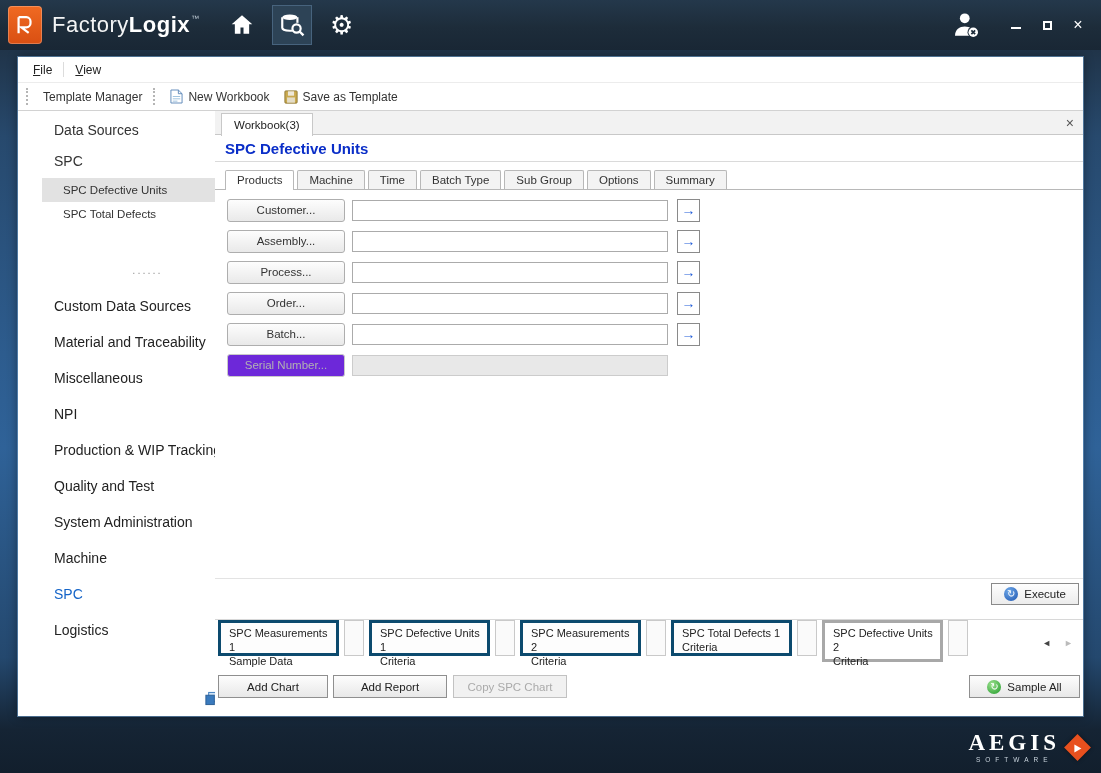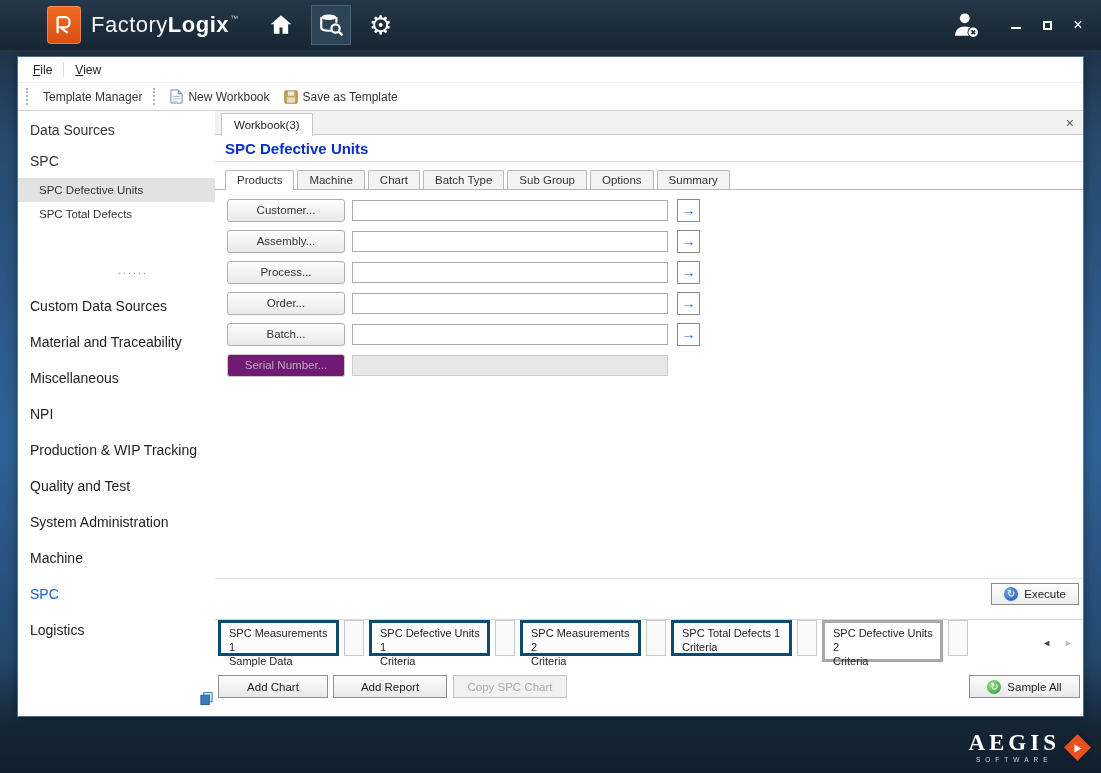--- a/index.html
+++ b/index.html
@@ -8,21 +8,21 @@
     position:relative; overflow:hidden;
     font-family:"Liberation Sans", sans-serif;
     background:#15222f;
   }
   .screen { position:absolute; inset:0; }
 
   
   .titlebar {
     position:absolute; top:0; left:0; width:1101px; height:50px;
     background:linear-gradient(180deg,#24384b 0%,#1d2c3a 55%,#192735 100%);
-    display:flex; align-items:center; z-index:10;padding-left:39px;
+    display:flex; align-items:center; z-index:10;
   }
   .app-logo {
     width:34px; height:38px; margin:0 10px 0 8px; border-radius:4px;
     background:linear-gradient(180deg,#f06a22,#d94f12);
     display:flex; align-items:center; justify-content:center;
     box-shadow:inset 0 0 0 1px rgba(255,255,255,.25);
   }
   .app-name { font-size:22px; color:#fff; letter-spacing:.5px; display:flex; align-items:flex-start; }
   .app-name .p1 { font-weight:normal; opacity:.95; }
   .app-name .p2 { font-weight:bold; }
@@ -72,21 +72,21 @@
 
   
   .toolbar { height:28px; display:flex; align-items:center; padding-left:4px; border-bottom:1px solid #d2d2d2; }
   .grip { width:4px; height:17px; border-left:2px dotted #b5b5b5; margin:0 6px 0 4px; }
   .tool-btn { display:flex; align-items:center; gap:5px; font-size:12px; color:#333; padding:3px 7px; }
 
   
   .win-body { position:absolute; top:54px; left:0; right:0; bottom:0; }
 
   
-  .sidebar { position:absolute; top:0; left:0; width:236px; height:100%; background:#fff; border-right:6px solid #fca5a5; }
+  .sidebar { position:absolute; top:0; left:0; width:236px; height:100%; background:#fff; border-right:1px solid #fca5a5;padding-left:24px; }
   .sb-header { display:flex; align-items:center; justify-content:space-between; padding:11px 10px 0 12px; }
   .sb-header-label { font-size:14px; color:#333; }
   .sb-group-label { font-size:14px; color:#333; padding:15px 0 9px 12px; }
   .ds-item { height:24px; line-height:24px; padding-left:21px; font-size:11.5px; color:#333; cursor:default; }
   .ds-item.selected { background:#e2e2e2; }
   .dots-sep { text-align:center; color:#999; font-size:11px; letter-spacing:2px; margin-top:38px; }
   .categories { margin-top:12px; }
   .category { height:36px; line-height:36px; padding-left:12px; font-size:14px; color:#222; cursor:default; }
   .category.active { color:#1464c8; }
   .sb-bottom { position:absolute; bottom:10px; right:8px; display:flex; align-items:center; gap:14px; }
@@ -103,21 +103,21 @@
 
   .crit-strip { display:flex; align-items:flex-end; height:26px; border-bottom:1px solid #b8b8b8; padding-left:10px; margin-top:2px; }
   .crit-tab { padding:3px 11px; border:1px solid #b8b8b8; border-bottom:none; background:#f3f3f3; font-size:11.5px; color:#333; margin-right:3px; position:relative; border-radius:2px 2px 0 0; cursor:default; }
   .crit-tab.active { background:#fff; bottom:-1px; padding-bottom:4px; z-index:2; }
 
   .form-area { padding:8px 0 0 12px; }
   .form-row { display:flex; align-items:center; margin-bottom:7px; height:24px; }
   .crit-btn { width:118px; height:23px; font-size:11.5px; color:#333;
     background:linear-gradient(#fdfdfd,#e9e9e9); border:1px solid #aeaeae; border-radius:3px;
     font-family:"Liberation Sans", sans-serif; }
-  .crit-btn.disabled { color:#b2b2b2; background:#701a75; border-color:#c9c9c9; }
+  .crit-btn.disabled { color:#b2b2b2; background:#6d28d9; border-color:#c9c9c9; }
   .crit-input { width:316px; height:21px; margin-left:7px; border:1px solid #ababab; font-size:12px; padding:0 4px;
     font-family:"Liberation Sans", sans-serif; }
   .crit-input.disabled { background:#e8e8e8; border-color:#cccccc; }
   .arrow-btn { width:23px; height:23px; margin-left:9px; background:#fff; border:1px solid #8a8a8a;
     display:flex; align-items:center; justify-content:center; }
   .arrow-glyph { color:#1f5bd8; font-weight:bold; font-size:14px; line-height:1; }
 
   .pre-exec-line { position:absolute; top:467px; left:0; right:0; border-top:1px solid #e3e3e3; }
   .execute-btn { position:absolute; top:472px; right:4px; width:88px; height:22px;
     display:flex; align-items:center; justify-content:center; gap:6px;
@@ -291,21 +291,21 @@
         <div class="wb-strip">
           <div class="wb-tab">Workbook(3)</div>
           <div class="wb-close">×</div>
         </div>
 
         <div class="panel-title">SPC Defective Units</div>
 
         <div class="crit-strip">
           <span class="crit-tab active">Products</span>
           <span class="crit-tab">Machine</span>
-          <span class="crit-tab">Chart</span>
+          <span class="crit-tab">Time</span>
           <span class="crit-tab">Batch Type</span>
           <span class="crit-tab">Sub Group</span>
           <span class="crit-tab">Options</span>
           <span class="crit-tab">Summary</span>
         </div>
 
         <div class="form-area">
           <div class="form-row">
             <button class="crit-btn">Customer...</button>
             <input class="crit-input" value="" style="">

